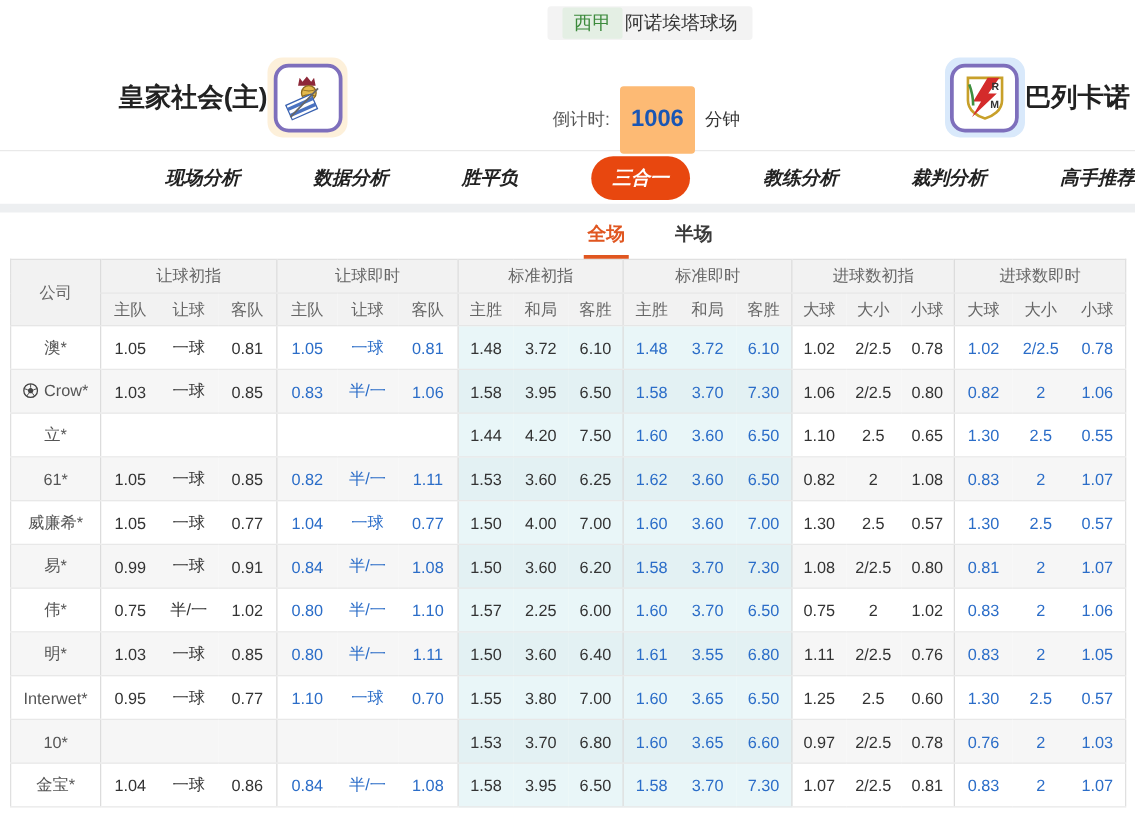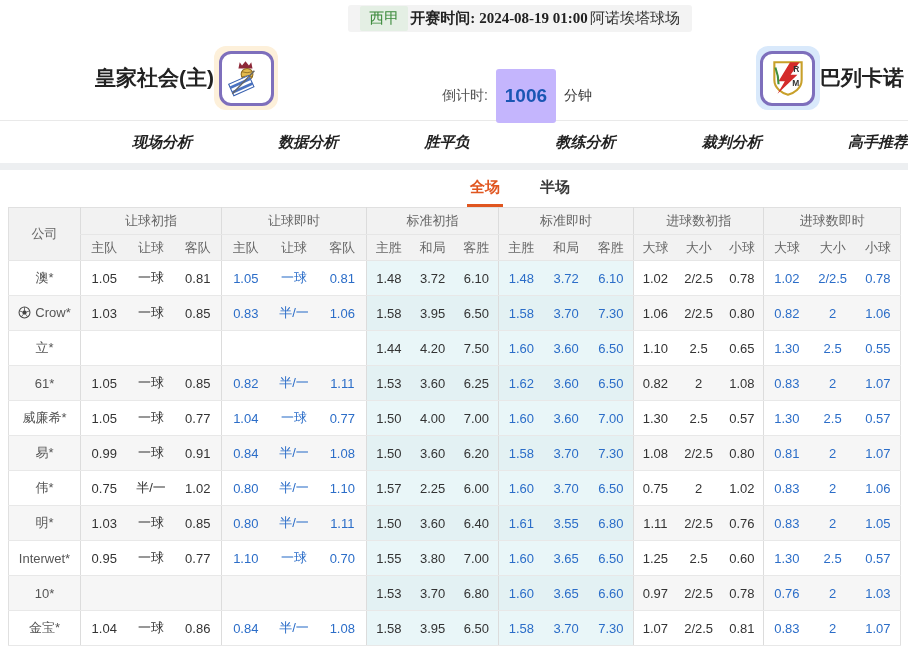--- a/index.html
+++ b/index.html
@@ -20,21 +20,21 @@
     padding: 0 4px 0 95px; border-bottom: 1px solid #e9e9e9; }
   .team { display: flex; align-items: center; }
   .team-name { font-size: 21px; font-weight: bold; color: #222; white-space: nowrap; }
   .logo-box { width: 64px; height: 64px; border-radius: 12px; display: flex; align-items: center; justify-content: center; }
   .logo-inner { width: 55px; height: 55px; background: #fff; border: 3px solid #7e6fbc; border-radius: 12px;
     display: flex; align-items: center; justify-content: center; overflow: hidden; }
   .home-logo { background: #fdf0da; }
   .away-logo { background: #d9e9fb; }
   .countdown { display: flex; align-items: center; gap: 8px; margin-top: 36px; }
   .cd-label { color: #555; font-size: 14px; }
-  .cd-value { font-size: 19px; font-weight: bold; color: #1a56b4; background: #c4b5fd; padding: 16px 9px; border-radius: 3px; }
+  .cd-value { font-size: 19px; font-weight: bold; color: #1a56b4; background: #fdba74; padding: 16px 9px; border-radius: 3px; }
   .cd-unit { font-size: 14px; color: #333; font-family: Liberation Mono, monospace; }
 
   
   .nav { display: flex; align-items: center; justify-content: space-between; gap: 37px; height: 42px;
     padding-left: 132px; font-size: 15px; font-weight: bold; font-style: italic; }
   .nav-tab { color: #222; cursor: pointer; white-space: nowrap; }
   .nav-tab.active { background: #e8470f; color: #fff; padding: 8px 17px; border-radius: 999px; }
   .gray-strip { height: 7px; background: #edeff1; }
 
   
@@ -57,21 +57,20 @@
   td.company { color: #555; }
   .g-start { border-left: 1px solid #dcdcdc; }
   .ball-icon { display: inline-block; vertical-align: -2px; margin-right: 4px; }
 </style>
 </head>
 <body>
 
 <div class="topbar-row">
   <div class="topbar">
     <span class="league-badge">西甲</span>
-    <span class="kickoff"><span>开赛时间:</span><span class="t">2024-08-19 01:00</span></span>
     <span class="venue">阿诺埃塔球场</span>
   </div>
 </div>
 
 <div class="match-header">
   <div class="team">
     <span class="team-name">皇家社会(主)</span>
     <span class="logo-box home-logo">
       <span class="logo-inner">
         <svg width="42" height="42" viewBox="0 0 40 40">
@@ -108,20 +107,21 @@
       </span>
     </span>
     <span class="team-name">巴列卡诺</span>
   </div>
 </div>
 
 <div class="nav" id="nav">
     <div class="nav-tab">现场分析</div>
     <div class="nav-tab">数据分析</div>
     <div class="nav-tab">胜平负</div>
+    <div class="nav-tab active">三合一</div>
     <div class="nav-tab">教练分析</div>
     <div class="nav-tab">裁判分析</div>
     <div class="nav-tab">高手推荐</div>
   </div>
 <div class="gray-strip"></div>
 <div class="subtabs" id="subtabs">
     <div class="subtab active">全场</div>
     <div class="subtab">半场</div>
   </div>
 

